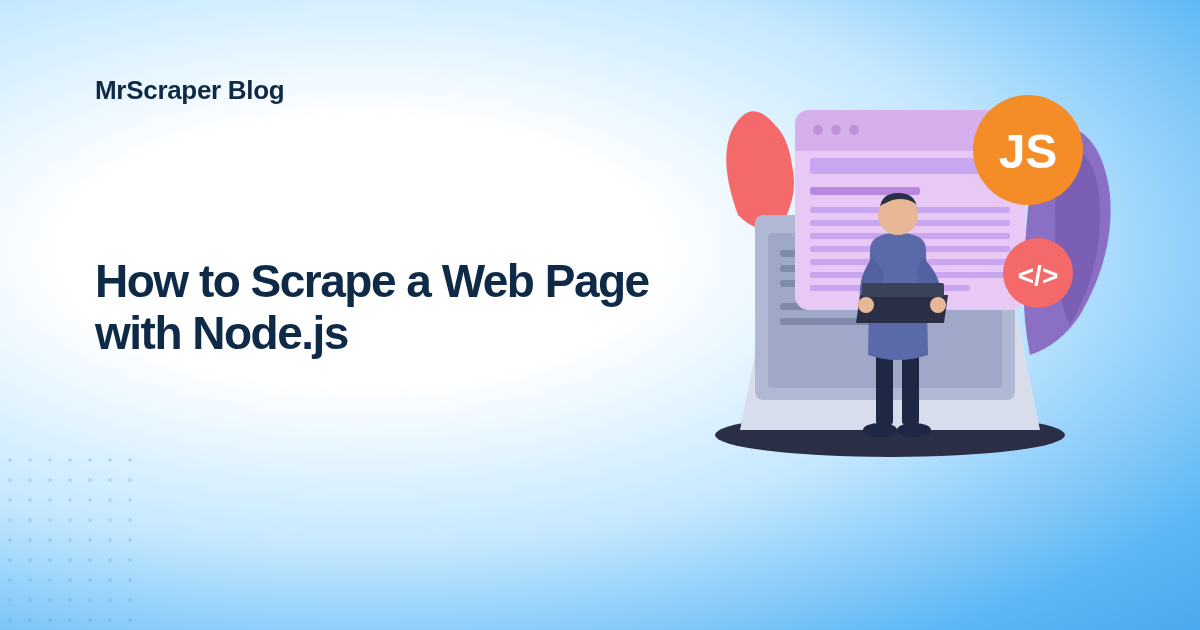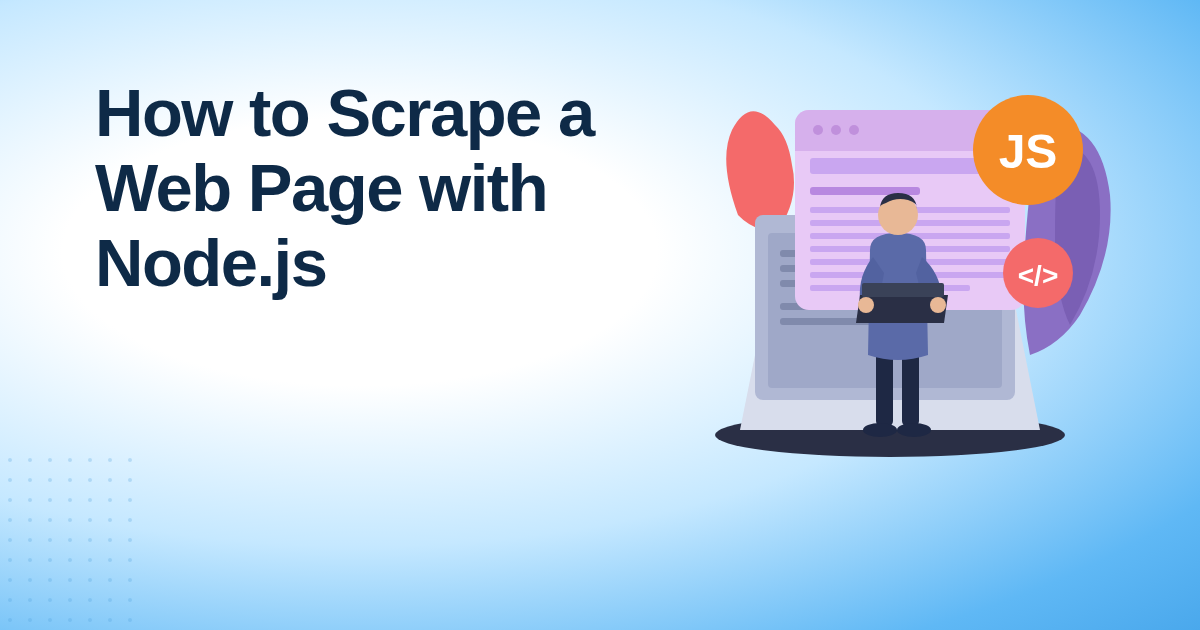--- a/index.html
+++ b/index.html
@@ -18,21 +18,21 @@
   width: 600px;
 }
 .brand {
   font-size: 26px;
   font-weight: 700;
   color: #0e2a47;
   letter-spacing: -0.3px;
   margin-bottom: 150px;
 }
 .headline {
-  font-size: 67px;
+  font-size: 46px;
   font-weight: 800;
   color: #0e2a47;
   line-height: 1.12;
   letter-spacing: -1.5px;
 }
 .illustration {
   position: absolute;
   right: 60px;
   top: 55px;
   width: 480px;
@@ -45,20 +45,21 @@
   width: 140px;
   height: 180px;
   opacity: 0.25;
 }
 .dots circle { fill: #4a9edb; }
 </style>
 </head>
 <body>
 
 <div class="content">
+  <div class="brand">MrScraper Blog</div>
   <h1 class="headline">How to Scrape a Web Page with Node.js</h1>
 </div>
 
 <svg class="illustration" viewBox="0 0 480 420">
 
   <path d="M 380 70 Q 440 60 450 140 Q 455 200 420 260 Q 400 290 370 300 Q 360 250 365 190 Q 370 120 380 70 Z" fill="#8a6fc4"></path>
   <path d="M 400 90 Q 440 90 440 160 Q 440 220 410 270 Q 395 240 395 180 Q 395 120 400 90 Z" fill="#7a5fb4"></path>
 
   <path d="M 115 70 Q 90 40 72 75 Q 58 105 78 160 Q 92 175 116 178 Q 140 145 132 110 Q 128 82 115 70 Z" fill="#f46a6a"></path>
 

